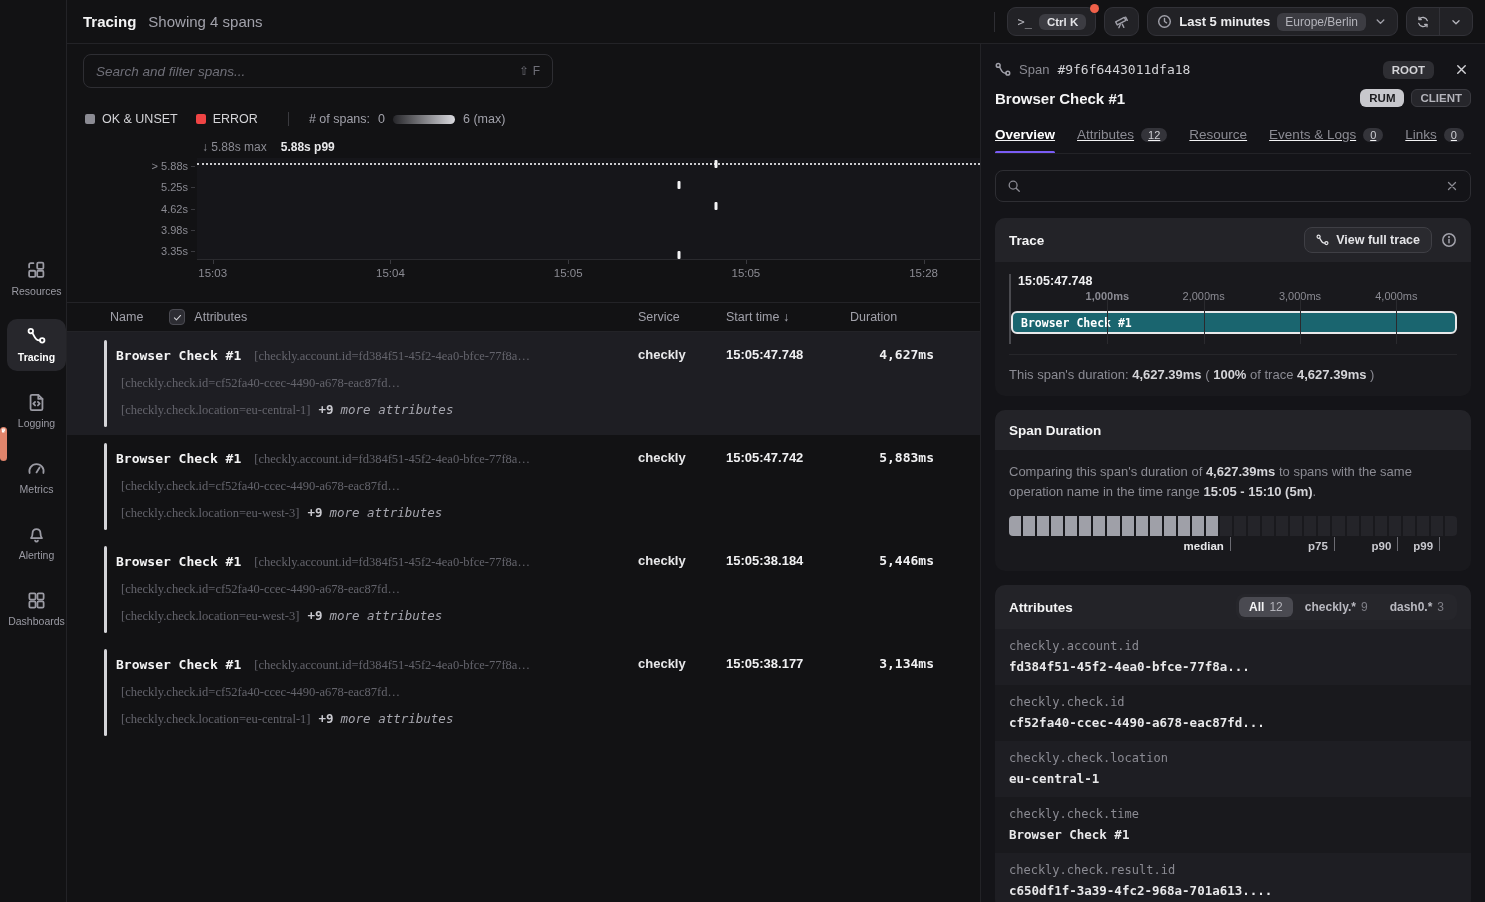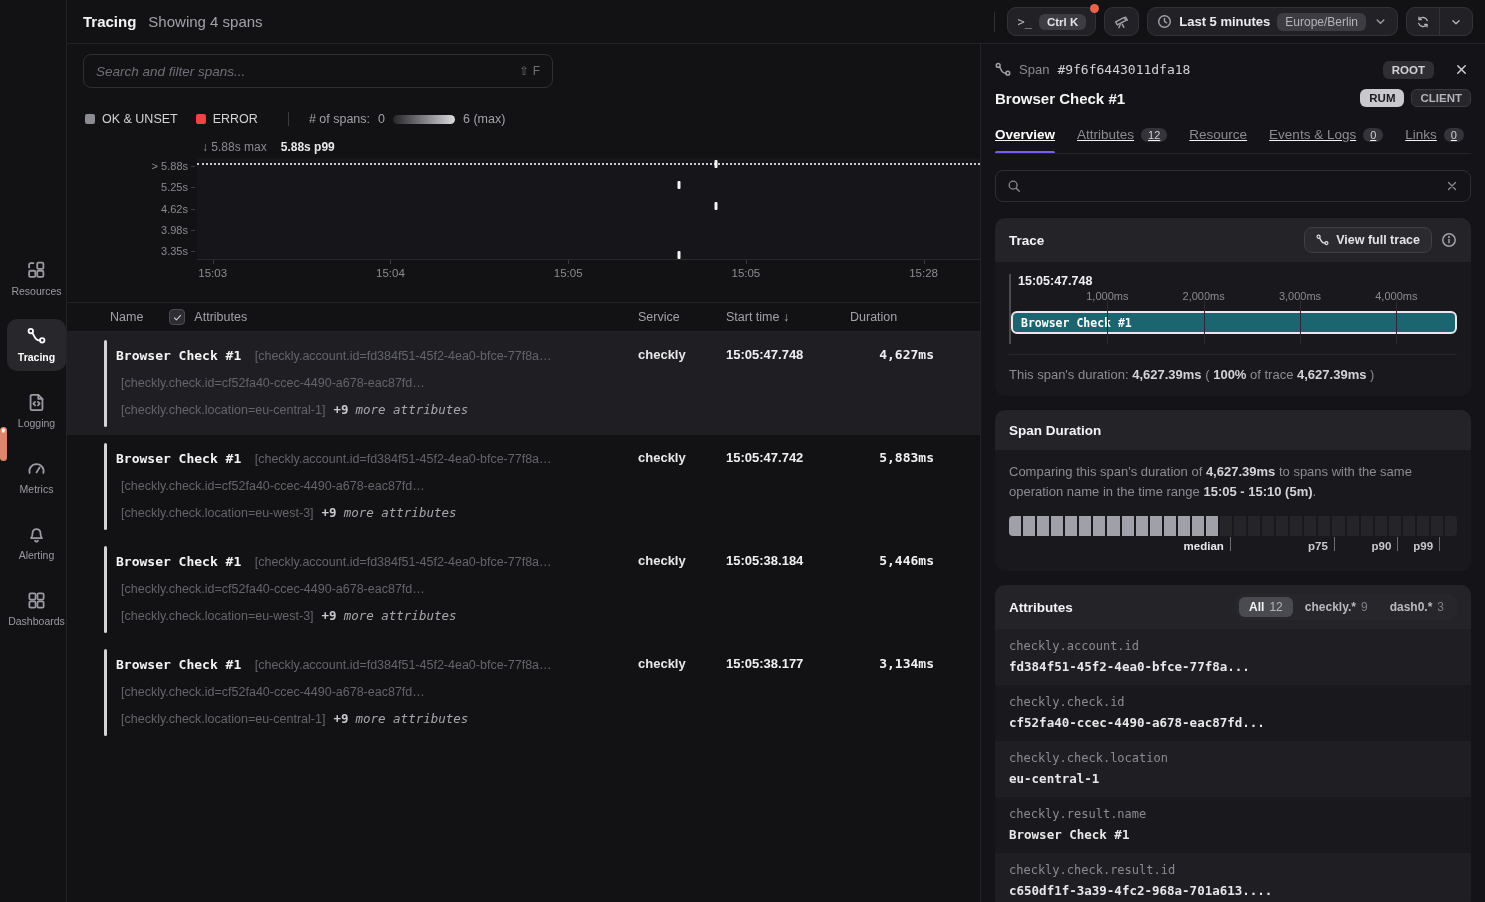--- a/index.html
+++ b/index.html
@@ -74,21 +74,21 @@
   .thead{height:30px;align-items:center;color:var(--txt2);font-size:12.5px;border-top:1px solid var(--border);border-bottom:1px solid var(--border);margin-top:16px;}
   .th-name-group{display:flex;align-items:center;padding-left:6px;}
   .checkbox{width:16px;height:16px;border-radius:4px;background:#2d2d33;border:1px solid #4a4a51;color:#d4d4d8;display:flex;align-items:center;justify-content:center;margin:0 9px 0 26px;cursor:pointer;}
   .checkbox svg{width:11px;height:11px;}
   .trow{position:relative;padding:10px 46px 12px 37px;cursor:pointer;}
   .trow.selected{background:#1e1e23;}
   .accent-bar{position:absolute;left:37px;top:8px;bottom:8px;width:3px;border-radius:2px;background:#d4d4d8;}
   .cell-name{padding-left:12px;min-width:0;}
   .nline{white-space:nowrap;overflow:hidden;line-height:25px;}
   .row-name{font-family:"DejaVu Sans Mono",monospace;font-weight:bold;font-size:13px;color:var(--txt);}
-  .row-attr{font-family:Liberation Sans, sans-serif;font-size:12.5px;color:var(--mono-dim);}
+  .row-attr{font-family:Liberation Serif, serif;font-size:12.5px;color:var(--mono-dim);}
   .nline.sub{padding-left:5px;}
   .more-count{font-family:"DejaVu Sans Mono",monospace;font-size:12.5px;font-weight:bold;color:#c9c9cf;margin-left:8px;}
   .more-label{font-family:"DejaVu Sans Mono",monospace;font-size:12.5px;font-style:italic;color:#a6a6ae;margin-left:7px;}
   .cell-service{font-size:13px;font-weight:bold;color:#e8e8ea;line-height:25px;}
   .cell-start{font-size:13px;font-weight:bold;color:#f0f0f2;line-height:25px;}
   .cell-duration{font-family:"DejaVu Sans Mono",monospace;font-size:13px;font-weight:bold;color:#f0f0f2;text-align:right;line-height:25px;}
 
   
   .panel{flex:1;border-left:1px solid var(--border);background:var(--panel-bg);padding:16px 14px 0;overflow:hidden;min-width:0;}
   .span-head{display:flex;align-items:center;gap:8px;}
@@ -485,21 +485,21 @@
             <button class="info-btn"><span><svg viewBox="0 0 16 16">
                     <circle cx="8" cy="8" r="6.2"></circle>
                     <path d="M8 7.4v3.4"></path>
                     <circle cx="8" cy="5.1" r="0.4" fill="currentColor"></circle>
                   </svg></span></button>
           </div>
           <div class="card-body">
             <div class="tl" id="timeline">
               <div class="tl-start">15:05:47.748</div>
               <div class="tl-ticks" id="tl-ticks">
-                  <span class="tl-tick-label" style="left: 21.6%;">1,000ms</span>
+                  <span class="tl-tick-label" style="left: 21.6%; font-weight: bold;">1,000ms</span>
                   <span class="tl-tick-label" style="left: 43.2%;">2,000ms</span>
                   <span class="tl-tick-label" style="left: 64.8%;">3,000ms</span>
                   <span class="tl-tick-label" style="left: 86.4%;">4,000ms</span>
                 </div>
               <div class="tl-bar" style="background: rgb(26, 101, 111);">Browser Check #1</div>
             <div class="tl-grid-line" style="left: 21.6%;"></div>
                 <div class="tl-grid-line" style="left: 43.2%;"></div>
                 <div class="tl-grid-line" style="left: 64.8%;"></div>
                 <div class="tl-grid-line" style="left: 86.4%;"></div>
               </div>
@@ -598,21 +598,21 @@
               </div>
               <div class="attr-row">
                 <div class="attr-key">checkly.check.id</div>
                 <div class="attr-val">cf52fa40-ccec-4490-a678-eac87fd...</div>
               </div>
               <div class="attr-row">
                 <div class="attr-key">checkly.check.location</div>
                 <div class="attr-val">eu-central-1</div>
               </div>
               <div class="attr-row">
-                <div class="attr-key">checkly.result.name</div>
+                <div class="attr-key">checkly.check.time</div>
                 <div class="attr-val">Browser Check #1</div>
               </div>
               <div class="attr-row">
                 <div class="attr-key">checkly.check.result.id</div>
                 <div class="attr-val">c650df1f-3a39-4fc2-968a-701a613....</div>
               </div>
             </div>
 
         </div>
       </aside>

